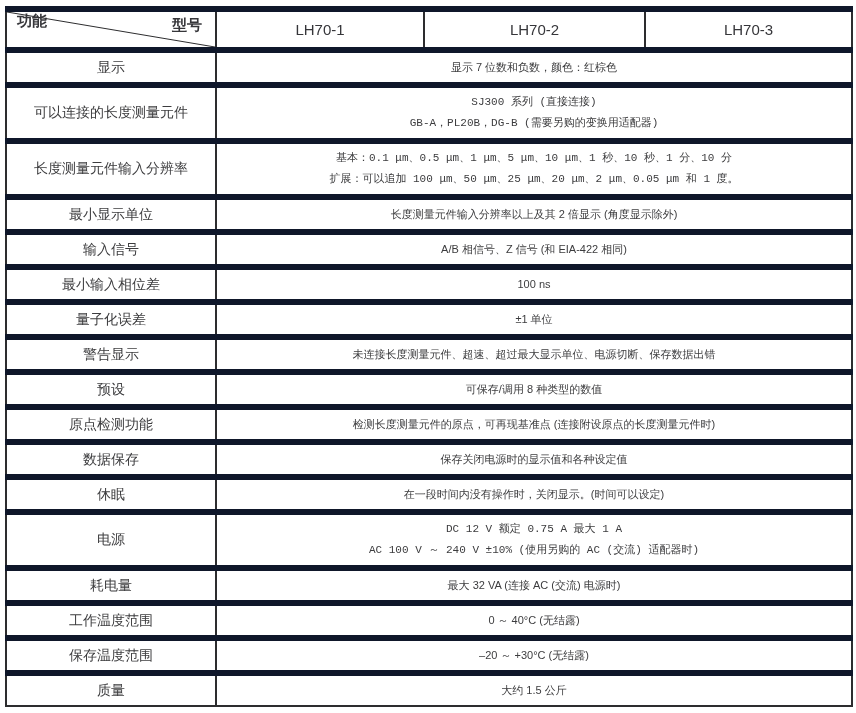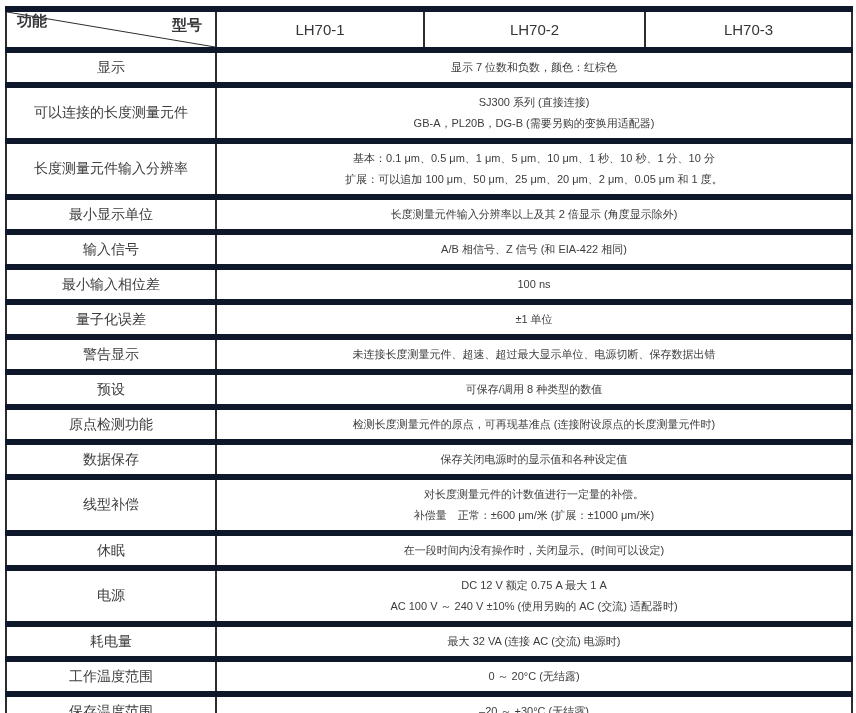--- a/index.html
+++ b/index.html
@@ -62,21 +62,21 @@
   }
   th.diag .corner-bl {
     position: absolute;
     bottom: 16px;
     left: 10px;
     font-weight: bold;
     font-size: 15px;
   }
   
   tr.r32 { height: 32px; }
-  tr.r53 { height: 53px; }
+  tr.r53 { height: 53px; font-family: Liberation Mono, monospace; }
   td.label {
     border-right: 2px solid #2d2d2f;
     text-align: center;
     vertical-align: middle;
     font-size: 14px;
     padding: 0 4px;
   }
   td.value {
     text-align: center;
     vertical-align: middle;
@@ -185,27 +185,20 @@
         </td>
       </tr>
 
       <tr class="r32">
         <td class="label">数据保存</td>
         <td class="value" colspan="3">
           <div class="vline">保存关闭电源时的显示值和各种设定值</div>
         </td>
       </tr>
 
-      <tr class="r53">
-        <td class="label">线型补偿</td>
-        <td class="value" colspan="3">
-          <div class="vline">对长度测量元件的计数值进行一定量的补偿。</div>
-          <div class="vline">补偿量　正常：±600 μm/米 (扩展：±1000 μm/米)</div>
-        </td>
-      </tr>
 
       <tr class="r32">
         <td class="label">休眠</td>
         <td class="value" colspan="3">
           <div class="vline">在一段时间内没有操作时，关闭显示。(时间可以设定)</div>
         </td>
       </tr>
 
       <tr class="r53">
         <td class="label">电源</td>
@@ -218,21 +211,21 @@
       <tr class="r32">
         <td class="label">耗电量</td>
         <td class="value" colspan="3">
           <div class="vline">最大 32 VA (连接 AC (交流) 电源时)</div>
         </td>
       </tr>
 
       <tr class="r32">
         <td class="label">工作温度范围</td>
         <td class="value" colspan="3">
-          <div class="vline">0 ～ 20°C (无结露)</div>
+          <div class="vline">0 ～ 40°C (无结露)</div>
         </td>
       </tr>
 
       <tr class="r32">
         <td class="label">保存温度范围</td>
         <td class="value" colspan="3">
           <div class="vline">–20 ～ +30°C (无结露)</div>
         </td>
       </tr>
 

